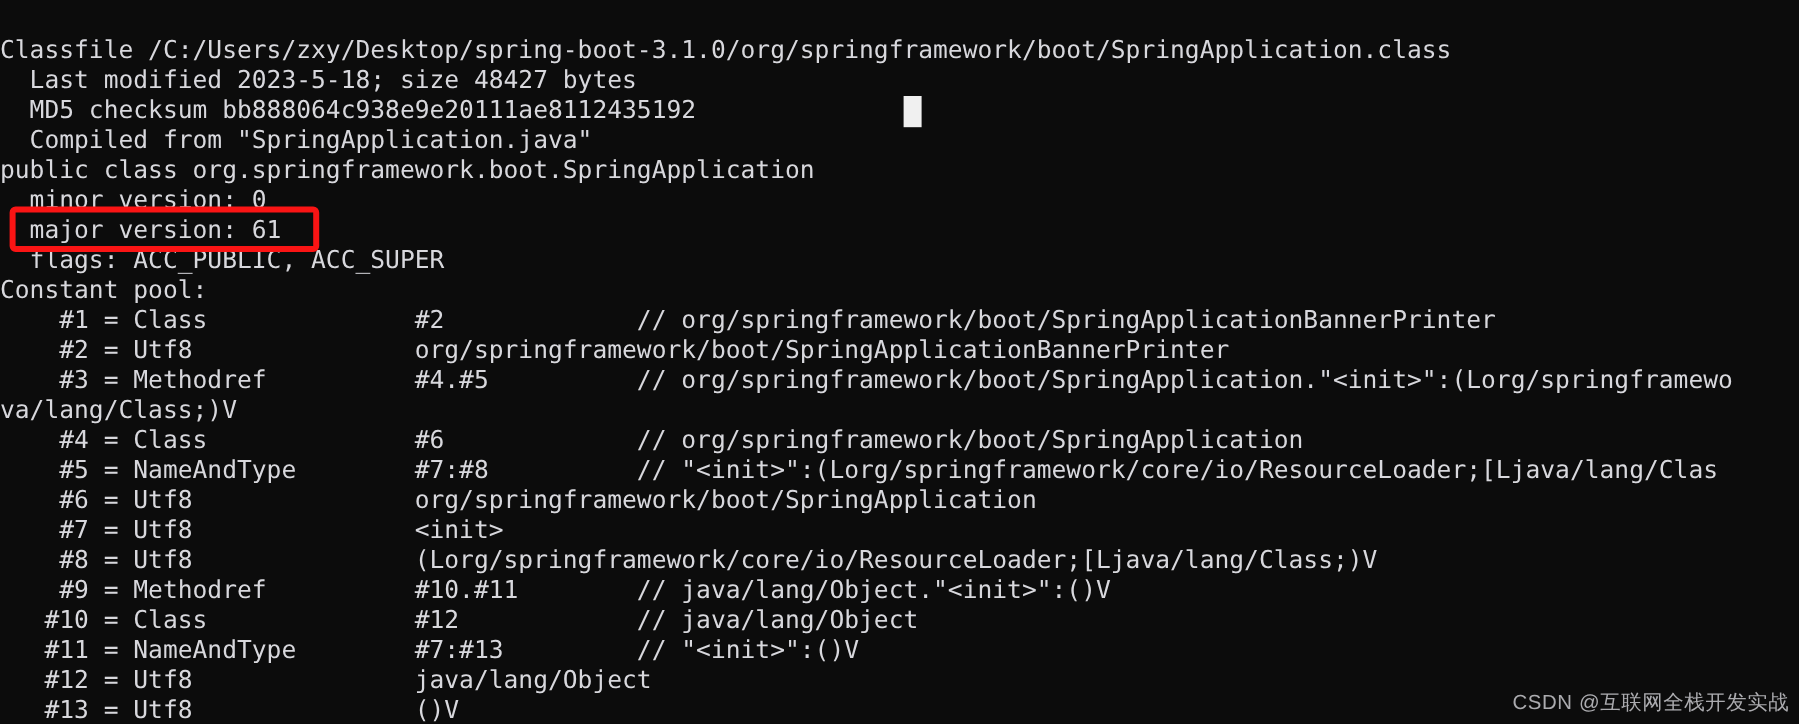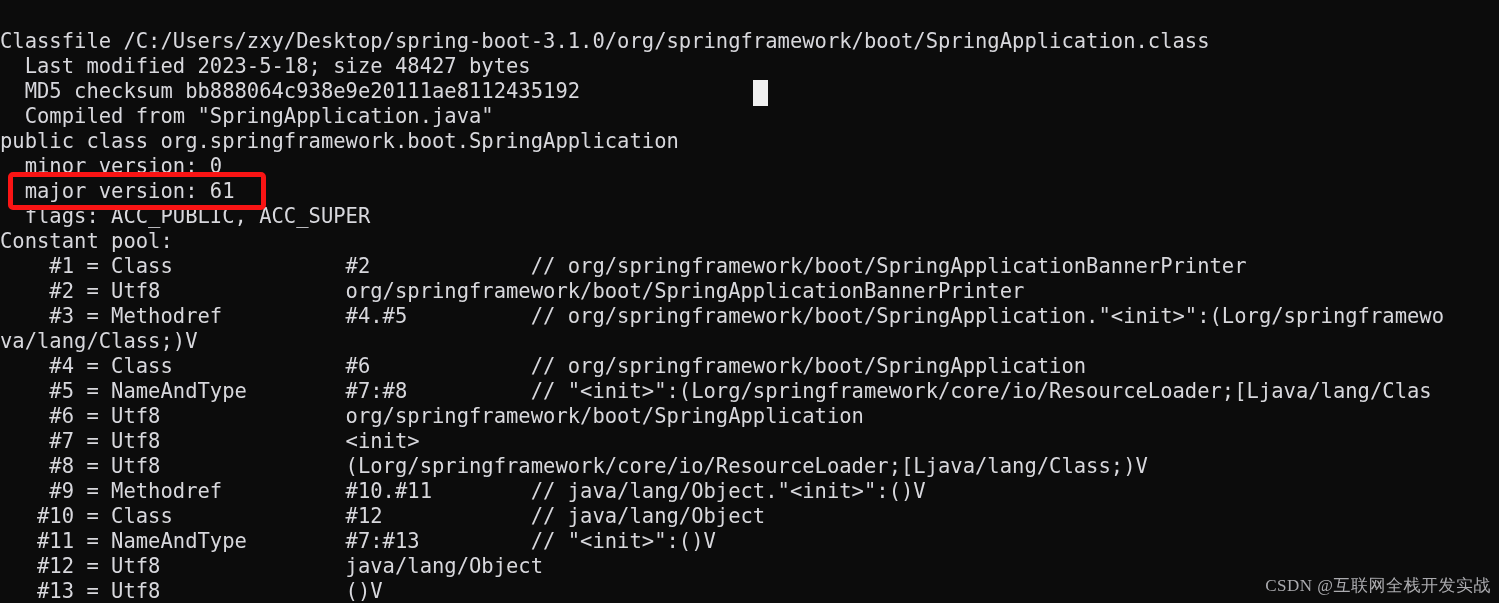--- a/index.html
+++ b/index.html
@@ -56,21 +56,21 @@
     box-sizing: border-box;
     pointer-events: none;
   }
 
   #watermark {
     position: absolute;
     right: 8px;
     bottom: 6px;
     color: #b9b9bd;
     font-size: 17px;
-    font-family: Liberation Serif, serif;
+    font-family: Liberation Sans, sans-serif;
     letter-spacing: 0.5px;
     opacity: 0.92;
     white-space: pre;
   }
 </style>
 </head>
 <body>
 
 <div id="terminal">
 

